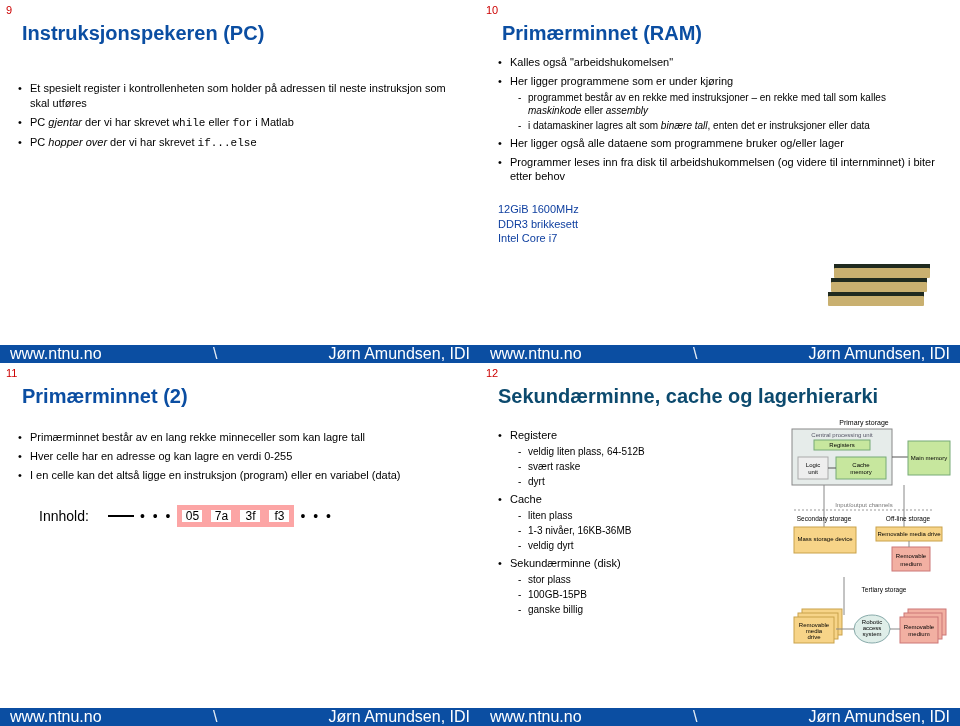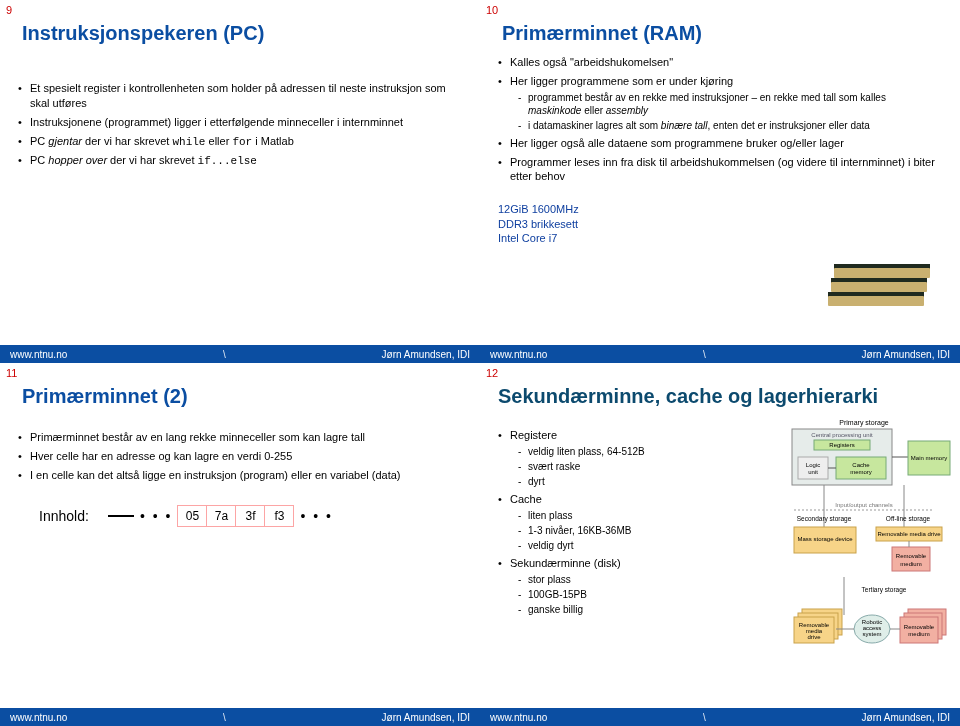--- a/index.html
+++ b/index.html
@@ -86,38 +86,38 @@
 .ram-stick { fill: #1f2a1f; }
 .ram-comb { fill: #c9b070; }
 .footer {
   position: absolute;
   bottom: 0;
   left: 0;
   right: 0;
   height: 18px;
   background: #0b4ea2;
   color: #fff;
-  font-size: 10px;
+  font-size: 16px;
   display: flex;
   justify-content: space-between;
   align-items: center;
   padding: 0 10px;
 }
 .footer .bs { color: #fff; opacity: .9; }
 .mem-row {
   display: flex;
   align-items: center;
   font-size: 14px;
   margin-top: 10px;
 }
 .mem-label { width: 70px; }
 .mem-cells { display: flex; align-items: center; }
 .dots { padding: 0 6px; letter-spacing: 2px; }
 .cell {
-  border: 1px solid #fca5a5;
+  border: 5px solid #fca5a5;
   width: 30px;
   height: 22px;
   display: flex;
   align-items: center;
   justify-content: center;
   font-size: 12px;
   margin-left: -1px;
 }
 .cell-bar { border-top: 2px solid #000; width: 30px; height: 0; margin-left: -1px; }
 .addr { width: 30px; text-align: center; font-size: 12px; margin-left: -1px; }
@@ -130,21 +130,20 @@
 </head>
 <body>
 
 <div class="grid">
 
 <div class="slide">
   <div class="page-num">9</div>
   <div class="title">Instruksjonspekeren (PC)</div>
   <ul class="main" style="margin-top:36px">
     <li>Et spesielt register i kontrollenheten som holder på adressen til neste instruksjon som skal utføres</li>
-    <li>Instruksjonene (programmet) ligger i etterfølgende minneceller i internminnet</li>
     <li>PC <i>gjentar</i> der vi har skrevet <span class="mono">while</span> eller <span class="mono">for</span> i Matlab</li>
     <li>PC <i>hopper over</i> der vi har skrevet <span class="mono">if...else</span></li>
   </ul>
   <div class="footer">
     <span>www.ntnu.no</span>
     <span class="bs">\</span>
     <span>Jørn Amundsen, IDI</span>
   </div>
 </div>
 

